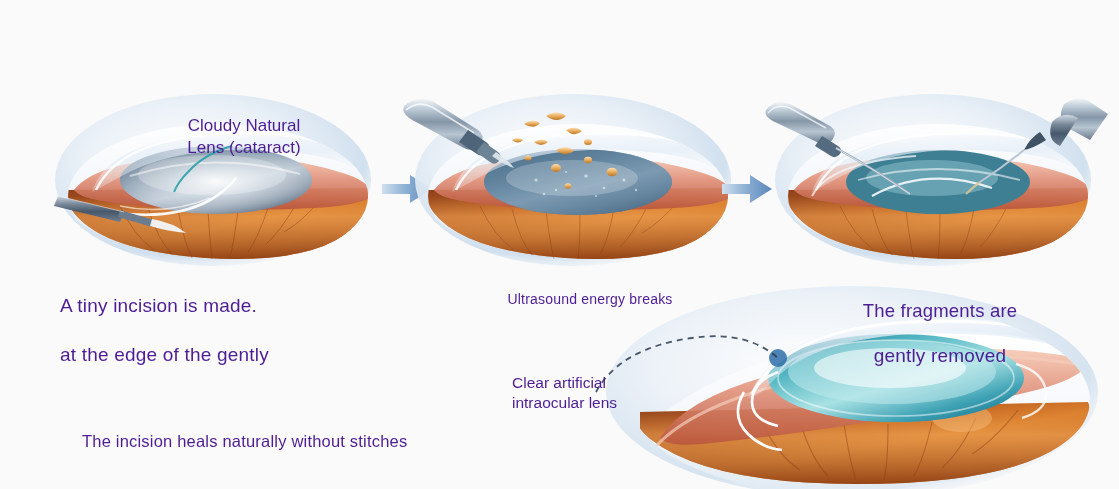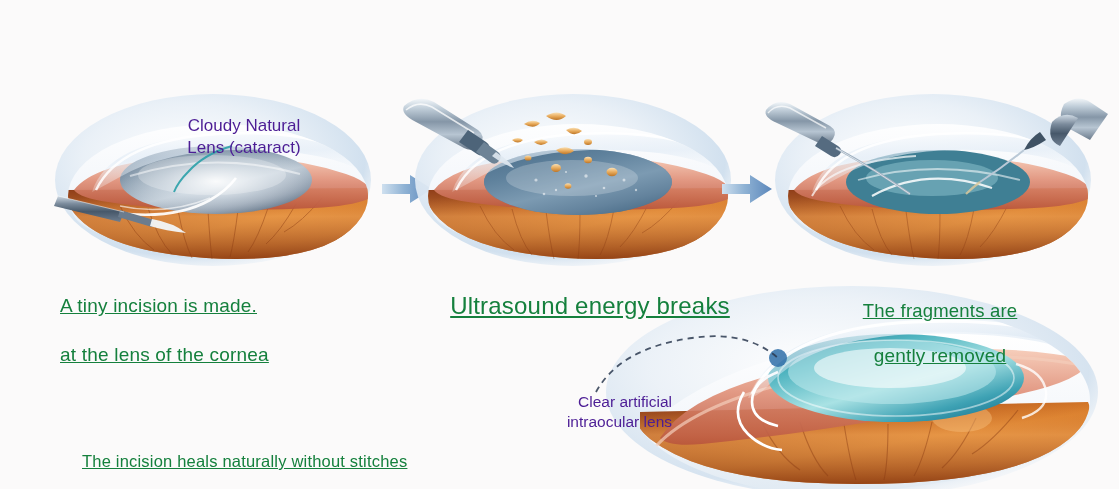--- a/index.html
+++ b/index.html
@@ -5,43 +5,43 @@
   html,body{margin:0;padding:0;}
   body{
     width:1119px;height:489px;
     background:#fbfafa;
     font-family:"Liberation Sans","DejaVu Sans",sans-serif;
     overflow:hidden;position:relative;
   }
   #stage{position:absolute;inset:0;}
   svg.art{position:absolute;top:0;left:0;width:1119px;height:489px;}
   .cap{
-    position:absolute;color:#15803d;text-align:center;
-    line-height:1.28;white-space:pre-line;letter-spacing:.2px;text-decoration:underline;
+    position:absolute;color:#4c1d95;text-align:center;
+    line-height:1.28;white-space:pre-line;letter-spacing:.2px;
   }
   .cap .l1{display:block;}
   .cap .l2{display:block;}
   
   #cap1{left:60px;top:270px;width:320px;font-size:19px;text-align:left;}
   #cap1 .l1{font-size:19px;}
   #cap1 .l2{font-size:19px;}
   
   #cap2{left:420px;top:271px;width:340px;}
-  #cap2 .l1{font-size:24px;}
+  #cap2 .l1{font-size:14px;}
   #cap2 .l2{font-size:15.5px;}
   
   #cap3{left:800px;top:270px;width:280px;}
   #cap3 .l1{font-size:18.5px;margin-top:9px;}
   #cap3 .l2{font-size:19px;}
   
-  #cap4{left:82px;top:451px;width:420px;font-size:16.5px;text-align:left;}
+  #cap4{left:82px;top:431px;width:420px;font-size:16.5px;text-align:left;}
   
   .callout{position:absolute;color:#4c1d95;line-height:1.3;}
   #callout-cataract{left:170px;top:115px;font-size:17px;text-align:center;width:148px;}
-  #callout-iol{left:512px;top:392px;font-size:15.5px;text-align:right;width:160px;}
+  #callout-iol{left:512px;top:373px;font-size:15.5px;text-align:left;width:160px;}
 </style>
 </head>
 <body>
 
 <div id="stage">
 
   <svg class="art" viewBox="0 0 1119 489" xmlns="http://www.w3.org/2000/svg">
     <defs>
 
       <radialGradient id="globeG" cx="42%" cy="38%" r="72%">
@@ -362,21 +362,21 @@
     </g>
   </svg>
 
   <div class="callout" id="callout-cataract">
     <span class="l1">Cloudy Natural</span>
     <span class="l2">Lens (cataract)</span>
   </div>
 
   <div class="cap" id="cap1">
     <span class="l1">A tiny incision is made.</span>
-    <span class="l2">at the lens of the cornea</span>
+    <span class="l2">at the edge of the gently</span>
   </div>
 
   <div class="cap" id="cap2">
     <span class="l1">Ultrasound energy breaks</span>
   </div>
 
   <div class="cap" id="cap3">
     <span class="l1">The fragments are</span>
     <span class="l2">gently removed</span>
   </div>

